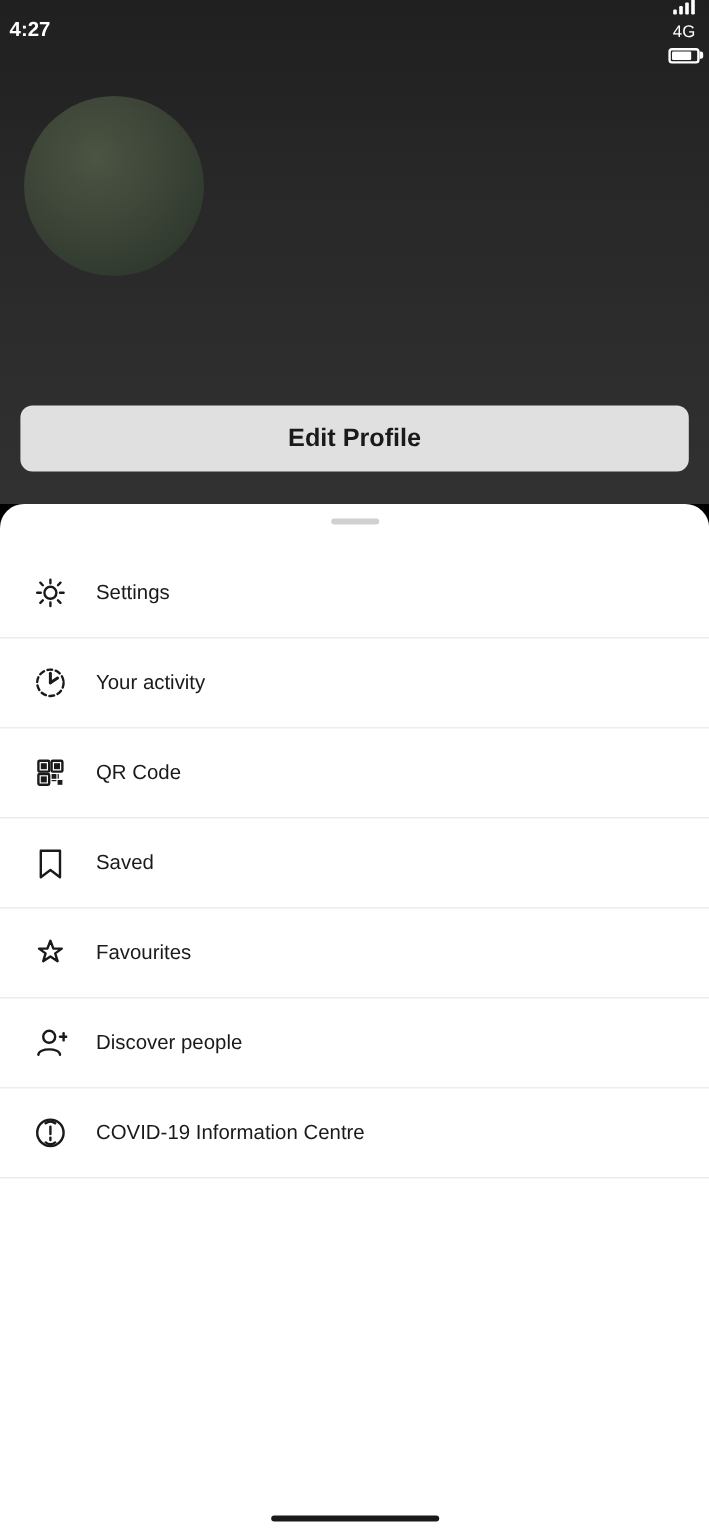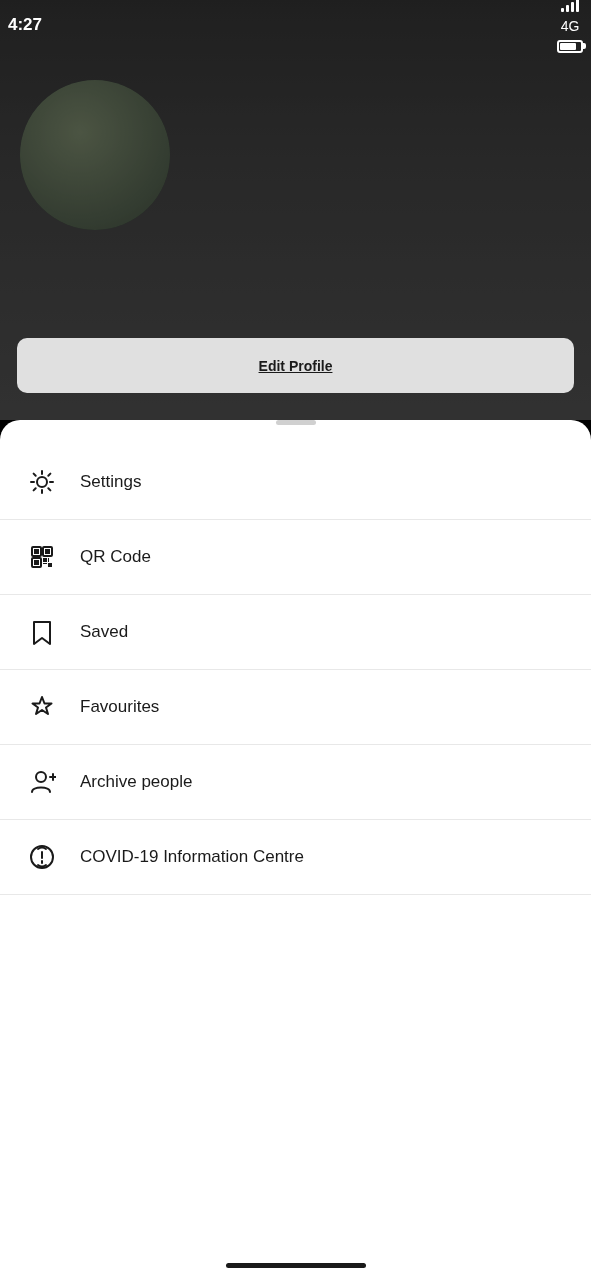--- a/index.html
+++ b/index.html
@@ -122,41 +122,41 @@
     
     .edit-profile-btn {
       position: absolute;
       top: 338px;
       left: 17px;
       right: 17px;
       height: 55px;
       background: #e0e0e0;
       border: none;
       border-radius: 10px;
-      font-size: 14px;
+      font-size: 21px;
       font-weight: 600;
       color: #1a1a1a;
       cursor: pointer;
       z-index: 5;
       display: flex;
       align-items: center;
       justify-content: center;
-      text-decoration: underline;
     }
 
     
     .bottom-sheet {
       position: absolute;
       top: 420px;
       left: 0;
       right: 0;
       bottom: 0;
       background: #fff;
       border-radius: 20px 20px 0 0;
       z-index: 10;
+      padding-top: 12px;
     }
 
     .sheet-handle {
       width: 40px;
       height: 5px;
       background: #d0d0d0;
       border-radius: 3px;
       margin: 0 auto 20px;
     }
 
@@ -255,20 +255,30 @@
     <li class="menu-item">
       <div class="menu-icon">
         <svg viewBox="0 0 28 28" fill="none" stroke="#1a1a1a" stroke-width="2" stroke-linecap="round" stroke-linejoin="round">
           <circle cx="14" cy="14" r="5"></circle>
           <path d="M14 3v3M14 22v3M3 14h3M22 14h3M5.6 5.6l2.1 2.1M20.3 20.3l2.1 2.1M5.6 22.4l2.1-2.1M20.3 7.7l2.1-2.1"></path>
         </svg>
       </div>
       <span class="menu-label">Settings</span>
     </li>
 
+    <li class="menu-item">
+      <div class="menu-icon">
+        <svg viewBox="0 0 28 28" fill="none" stroke="#1a1a1a" stroke-width="2" stroke-linecap="round" stroke-linejoin="round">
+          <circle cx="14" cy="14" r="11" stroke-dasharray="4 3"></circle>
+          <path d="M14 14 L14 6" stroke-width="2.5"></path>
+          <path d="M14 14 L20 10" stroke-width="2.5"></path>
+        </svg>
+      </div>
+      <span class="menu-label">Your activity</span>
+    </li>
 
 
     <li class="menu-item">
       <div class="menu-icon">
         <svg viewBox="0 0 28 28" fill="none" stroke="#1a1a1a" stroke-width="2" stroke-linecap="round" stroke-linejoin="round">
           <rect x="4" y="4" width="9" height="9" rx="1"></rect>
           <rect x="15" y="4" width="9" height="9" rx="1"></rect>
           <rect x="4" y="15" width="9" height="9" rx="1"></rect>
           <rect x="6" y="6" width="5" height="5" fill="#1a1a1a" stroke="none"></rect>
           <rect x="17" y="6" width="5" height="5" fill="#1a1a1a" stroke="none"></rect>
@@ -303,21 +313,21 @@
 
     <li class="menu-item">
       <div class="menu-icon">
         <svg viewBox="0 0 28 28" fill="none" stroke="#1a1a1a" stroke-width="2" stroke-linecap="round" stroke-linejoin="round">
           <circle cx="13" cy="9" r="5"></circle>
           <path d="M4 24 C4 18 22 18 22 24"></path>
           <line x1="25" y1="6" x2="25" y2="12"></line>
           <line x1="22" y1="9" x2="28" y2="9"></line>
         </svg>
       </div>
-      <span class="menu-label">Archive people</span>
+      <span class="menu-label">Discover people</span>
     </li>
 
     <li class="menu-item">
       <div class="menu-icon">
         <svg viewBox="0 0 28 28" fill="none" stroke="#1a1a1a" stroke-width="2" stroke-linecap="round" stroke-linejoin="round">
           <circle cx="14" cy="14" r="11"></circle>
           <line x1="14" y1="9" x2="14" y2="15"></line>
           <line x1="14" y1="18" x2="14" y2="20"></line>
           <path d="M10 6 Q14 3 18 6"></path>
           <path d="M10 22 Q14 25 18 22"></path>

